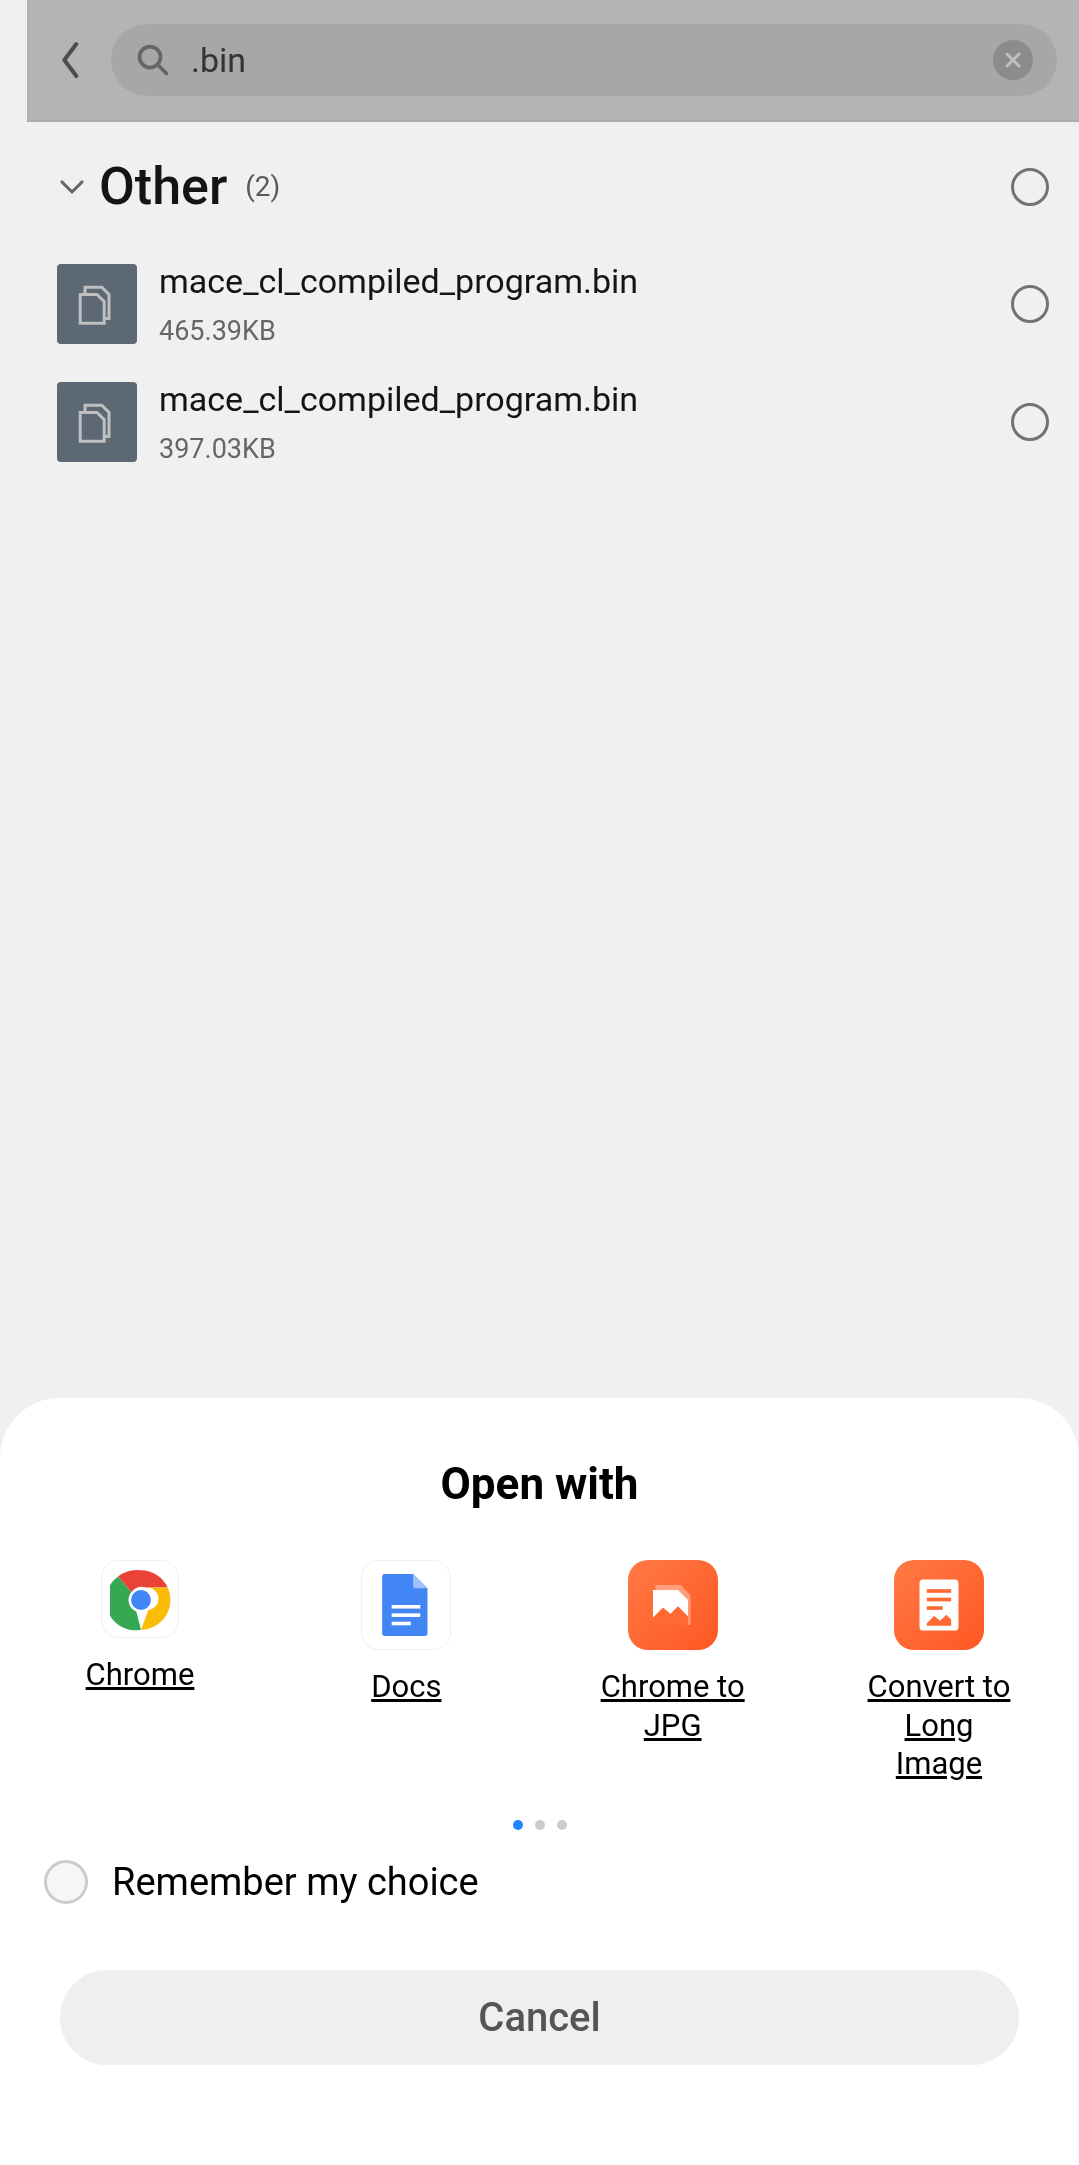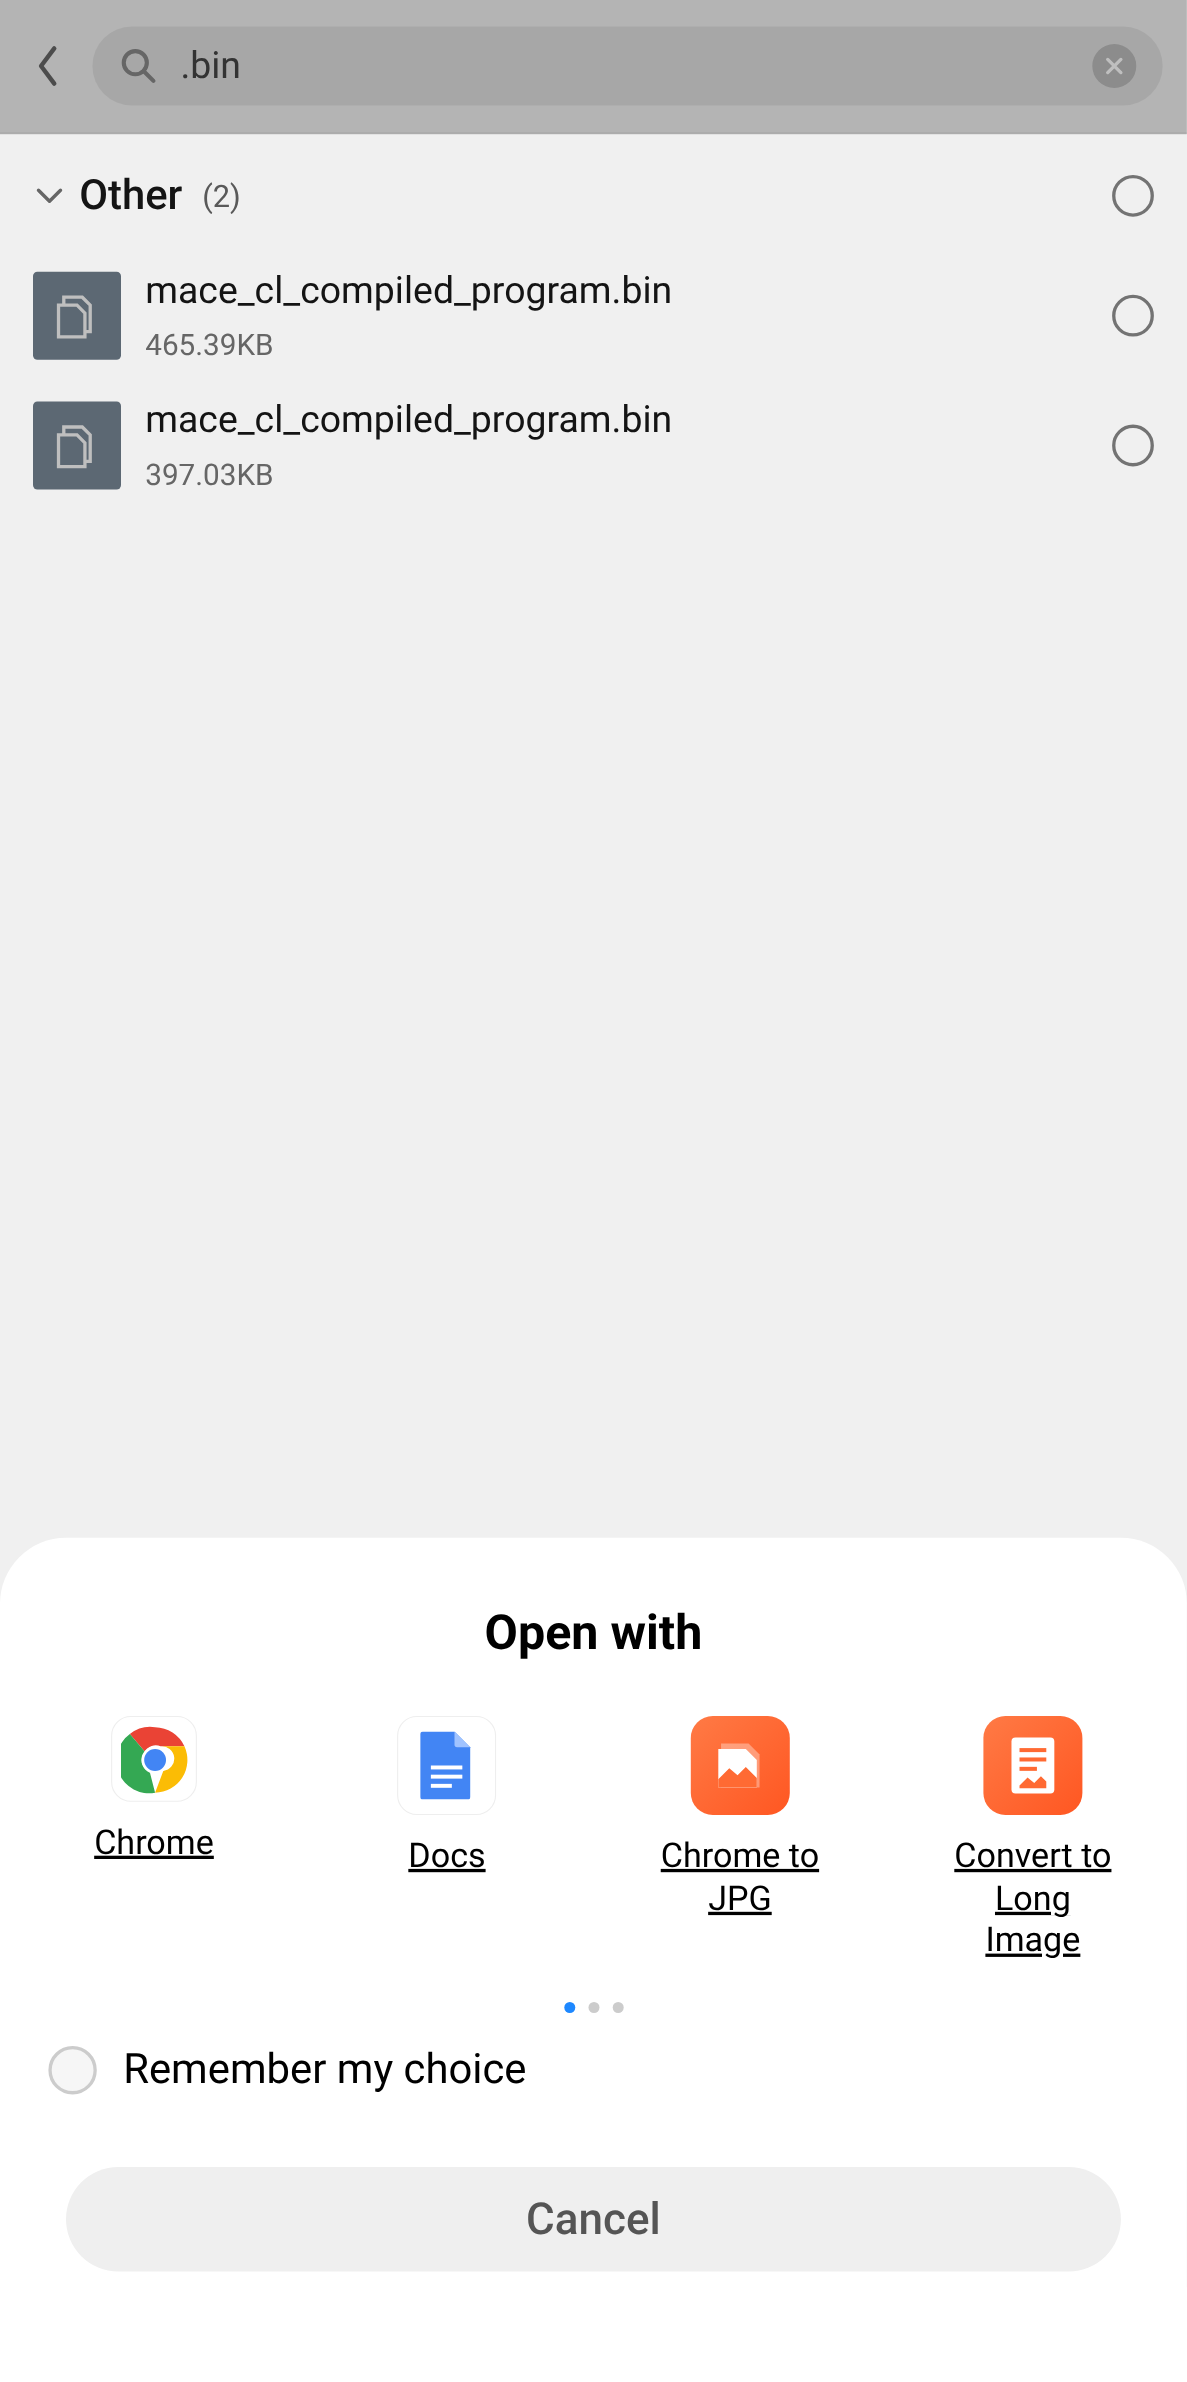--- a/index.html
+++ b/index.html
@@ -14,20 +14,21 @@
       background: #f0f0f0;
       position: relative;
       overflow: hidden;
     }
     .dimmed-bg {
       position: absolute;
       inset: 0;
       background: rgba(0,0,0,0.0);
       filter: brightness(0.75);
       pointer-events: none;
+      padding-left: 27px;
     }
     .header {
       display: flex;
       align-items: center;
       padding: 24px 22px;
       background: #f0f0f0;
       gap: 18px;
     }
     .back-icon {
       width: 44px;
@@ -72,21 +73,21 @@
       display: flex;
       align-items: center;
       padding: 34px 30px 28px 30px;
       gap: 12px;
     }
     .chevron-down {
       width: 30px;
       height: 30px;
     }
     .section-title {
-      font-size: 38px;
+      font-size: 52px;
       color: #1a1a1a;
       font-weight: 500;
     }
     .section-count {
       font-size: 28px;
       color: #777;
       margin-left: 6px;
     }
     .section-radio {
       margin-left: auto;

